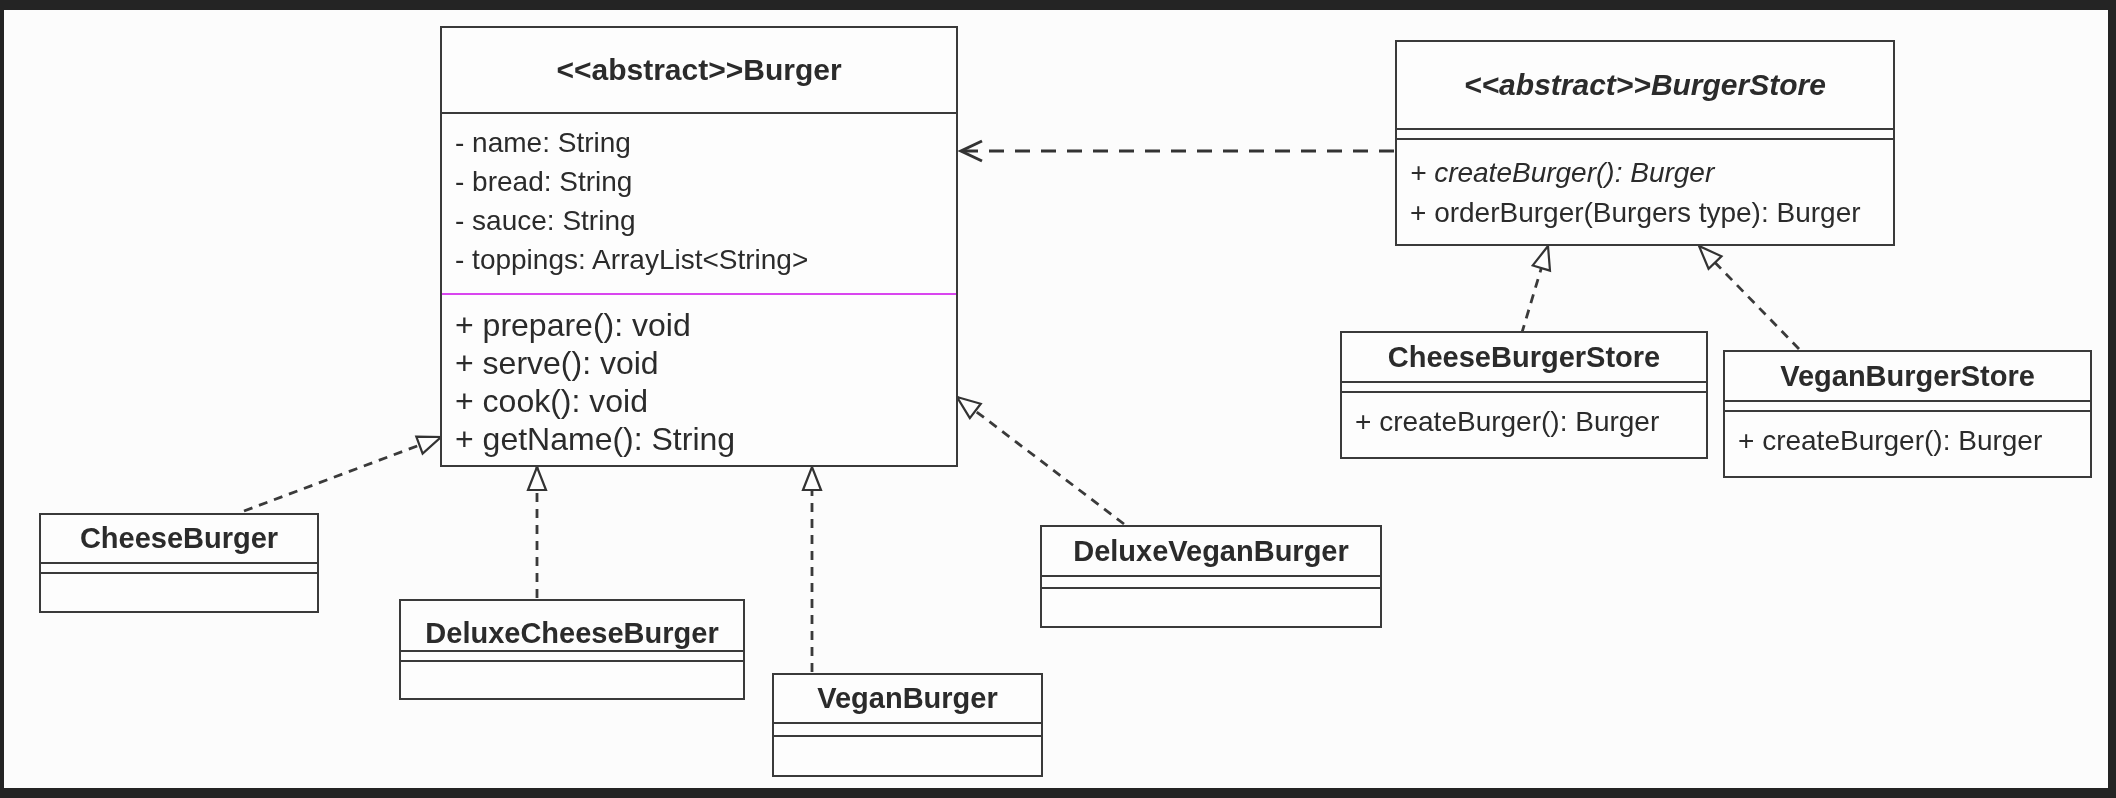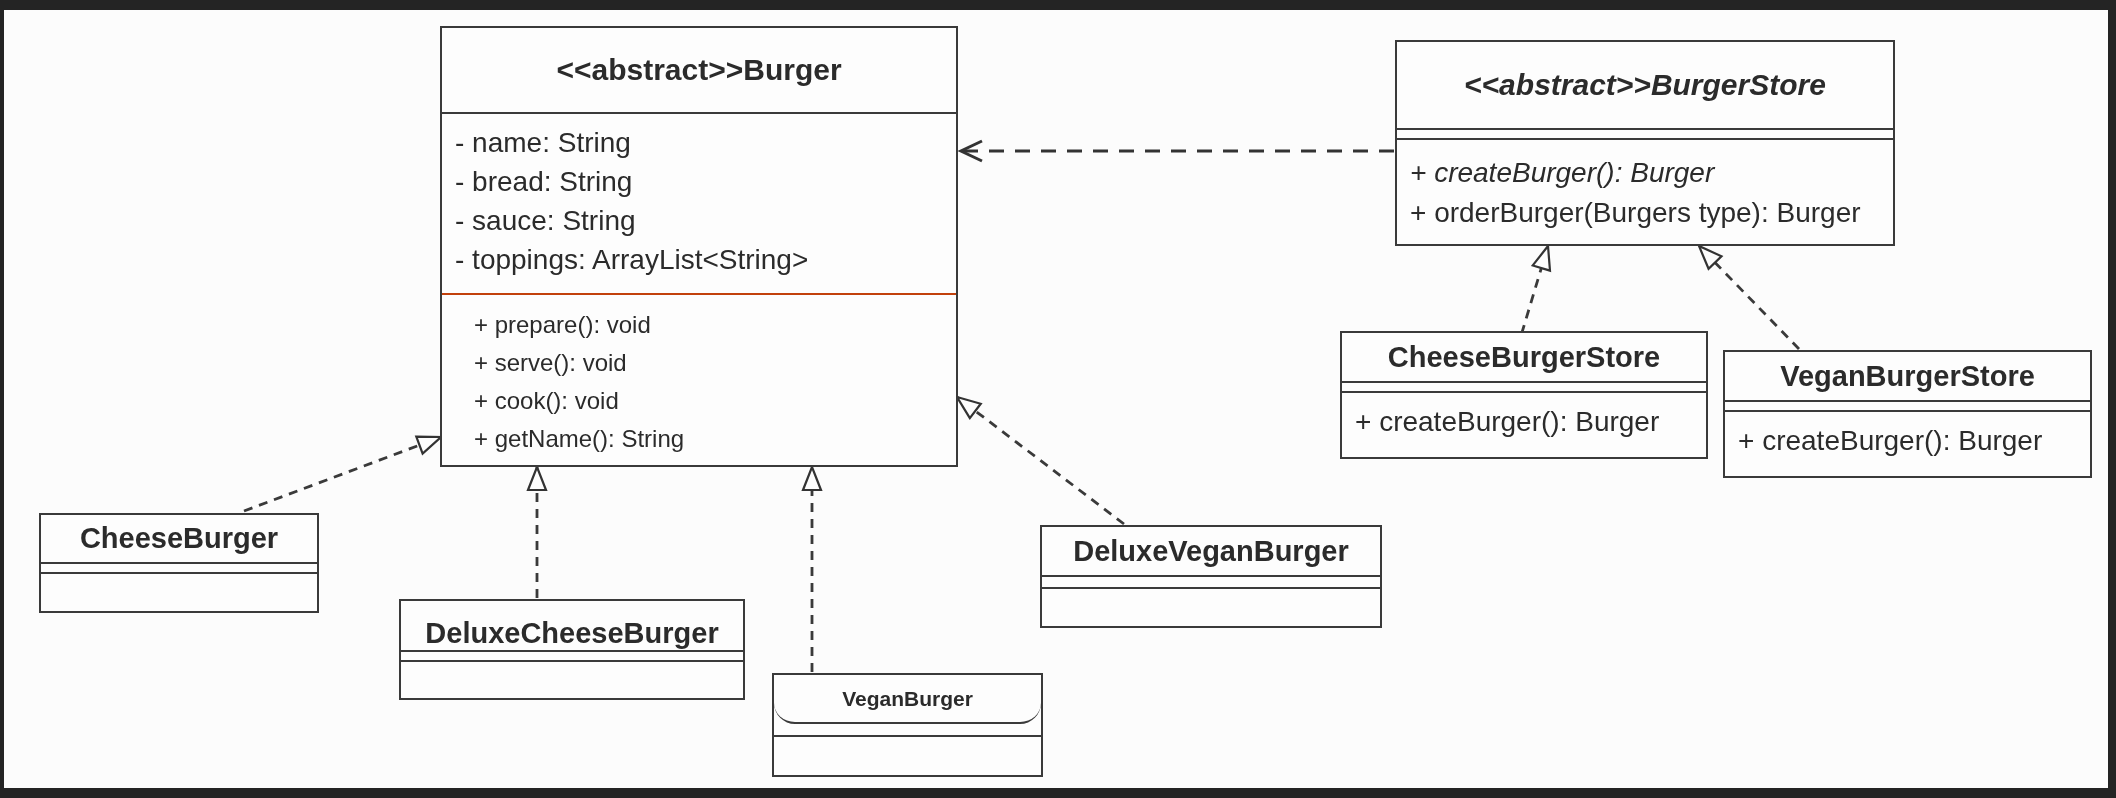--- a/index.html
+++ b/index.html
@@ -19,43 +19,43 @@
     font-weight:bold;text-align:center;
   }
   .uml-sep{box-sizing:border-box;border-bottom:2px solid #3a3a3a;}
   .uml-lines{box-sizing:border-box;}
   .mline{white-space:nowrap;}
   .italic{font-style:italic;}
 
   
   #box-burger{left:440px;top:26px;width:518px;height:441px;}
   #box-burger .uml-head{height:86px;font-size:30px;line-height:38px;}
-  #box-burger .attrs{height:181px;padding:9px 12px 0 13px;font-size:28px;line-height:39px;border-bottom:2px solid #c2410c;}
-  #box-burger .methods{padding:11px 0 0 13px;font-size:24px;line-height:38px;margin-left:19px;}
+  #box-burger .attrs{height:181px;padding:9px 12px 0 13px;font-size:28px;line-height:39px;border-bottom:2px solid #d946ef;}
+  #box-burger .methods{padding:11px 0 0 13px;font-size:32px;line-height:38px;}
 
   
   #box-burgerstore{left:1395px;top:40px;width:500px;height:206px;}
   #box-burgerstore .uml-head{height:88px;font-size:30px;line-height:38px;}
   #box-burgerstore .uml-sep{height:10px;}
   #box-burgerstore .methods{padding:13px 0 0 13px;font-size:28px;line-height:40px;}
 
   
   #box-cheeseburgerstore{left:1340px;top:331px;width:368px;height:128px;}
   #box-veganburgerstore{left:1723px;top:350px;width:369px;height:128px;}
   #box-cheeseburgerstore .uml-head,#box-veganburgerstore .uml-head{height:50px;font-size:29px;}
   #box-cheeseburgerstore .uml-sep,#box-veganburgerstore .uml-sep{height:10px;}
   #box-cheeseburgerstore .methods,#box-veganburgerstore .methods{padding:13px 0 0 13px;font-size:28px;}
 
   
   #box-cheeseburger{left:2px;top:513px;width:280px;height:100px;margin-left:37px;}
   #box-cheeseburger .uml-head{height:49px;font-size:29px;}
   #box-deluxecheeseburger{left:399px;top:599px;width:346px;height:101px;}
   #box-deluxecheeseburger .uml-head{height:51px;font-size:29px;align-items:flex-end;}
   #box-veganburger{left:772px;top:673px;width:271px;height:104px;}
-  #box-veganburger .uml-head{height:49px;font-size:21px;border-radius:21px;}
+  #box-veganburger .uml-head{height:49px;font-size:29px;}
   #box-deluxeveganburger{left:1040px;top:525px;width:342px;height:103px;}
   #box-deluxeveganburger .uml-head{height:50px;font-size:29px;align-items:center;}
   #box-cheeseburger .uml-sep,#box-deluxecheeseburger .uml-sep{height:10px;}
   #box-veganburger .uml-sep{height:13px;}
   #box-deluxeveganburger .uml-sep{height:12px;}
 
   .edge{stroke:#3a3a3a;stroke-width:2.8;fill:none;stroke-dasharray:9 7;}
   .edge-dep{stroke:#333;stroke-width:3.2;fill:none;stroke-dasharray:15 11;}
 </style>
 </head>

